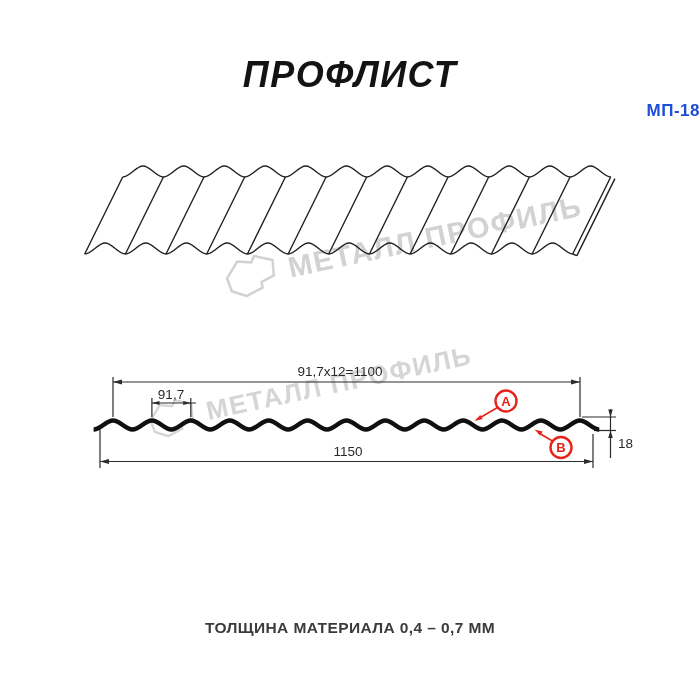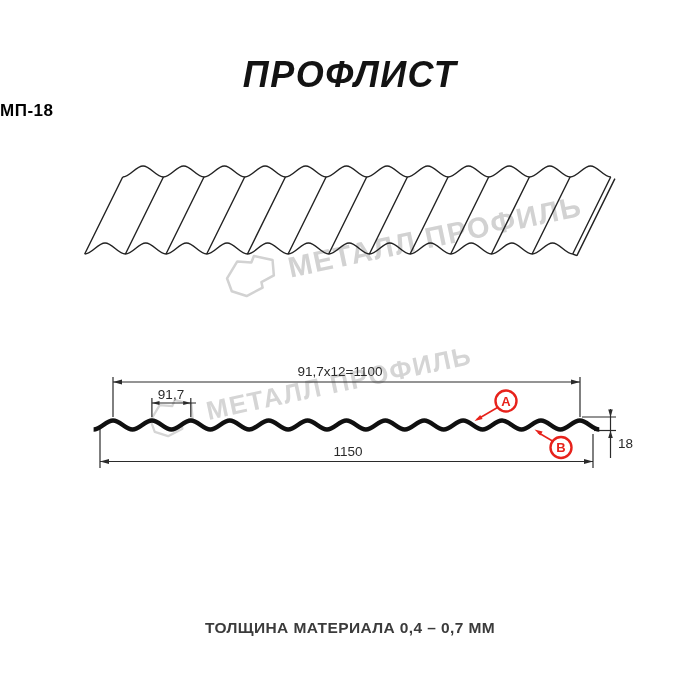--- a/index.html
+++ b/index.html
@@ -1,21 +1,21 @@
 <!DOCTYPE html>
 <html><head>
 <meta charset="utf-8">
 <style>
   html,body{margin:0;padding:0;background:#fff;}
   .page{position:relative;width:700px;height:700px;background:#ffffff;overflow:hidden;
         font-family:"Liberation Sans", sans-serif;}
   .title{position:absolute;top:54px;left:0;width:700px;text-align:center;
          font-size:36px;font-weight:800;letter-spacing:1.5px;color:#131313;z-index:3;font-style:italic;}
-  .subtitle{position:absolute;top:101px;left:0;width:700px;text-align:left;
-            font-size:17px;font-weight:600;letter-spacing:0.5px;color:#000000;z-index:3;}
+  .subtitle{position:absolute;top:101px;left:0;width:700px;text-align:right;
+            font-size:17px;font-weight:600;letter-spacing:0.5px;color:#1d4ed8;z-index:3;}
   .footer{position:absolute;top:619px;left:0;width:700px;text-align:center;
           font-size:15.5px;font-weight:600;letter-spacing:0.4px;color:#3b3b3b;z-index:3;}
   .watermark{position:absolute;display:flex;align-items:center;gap:10px;
              font-weight:bold;white-space:nowrap;transform:rotate(-12deg);
              transform-origin:left center;z-index:1;}
   .wm-logo{stroke-width:2.6;fill:none;stroke-linejoin:round;}
   .wm1{left:222px;top:260px;font-size:29px;letter-spacing:1.5px;}
   .wm2{left:146px;top:404px;font-size:26px;letter-spacing:1.5px;}
   #artwork{position:absolute;left:0;top:0;z-index:2;}
   .dimtext{font-family:"Liberation Sans", sans-serif;font-size:13.5px;fill:#2a2a2a;}

